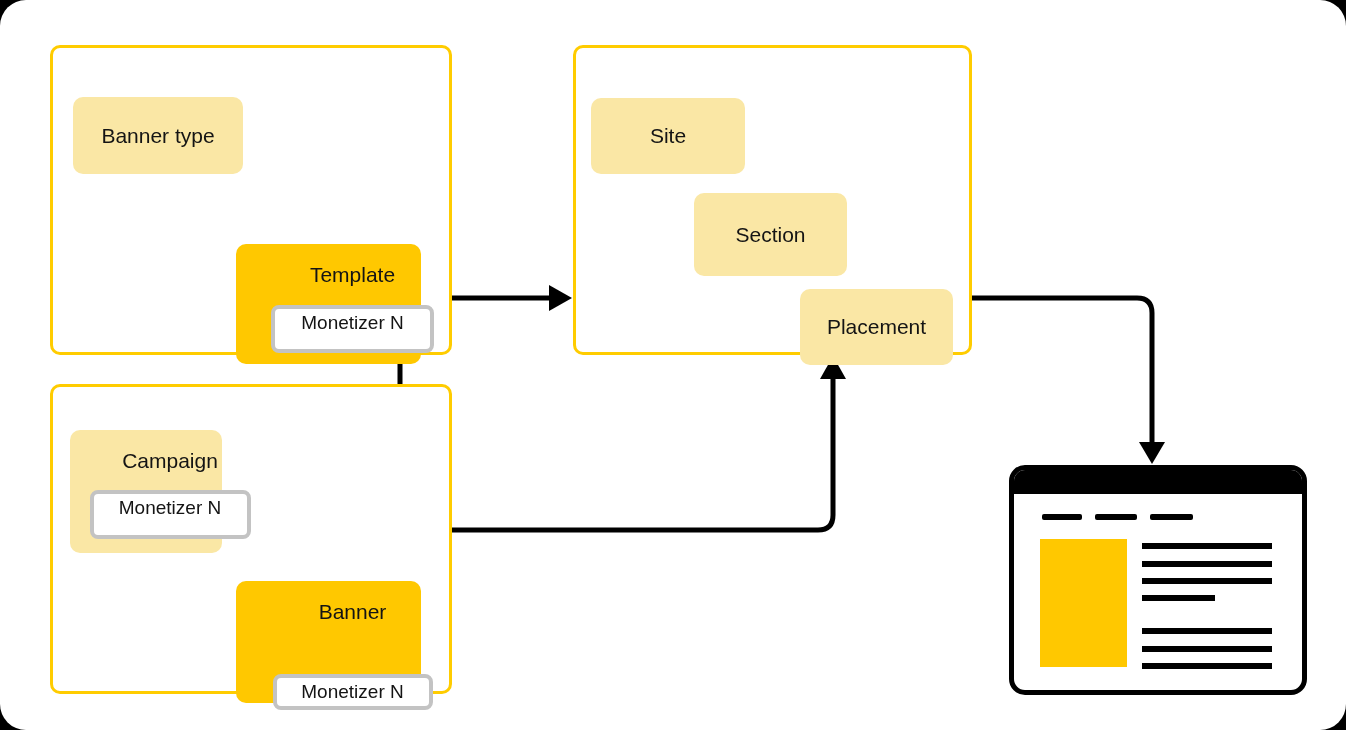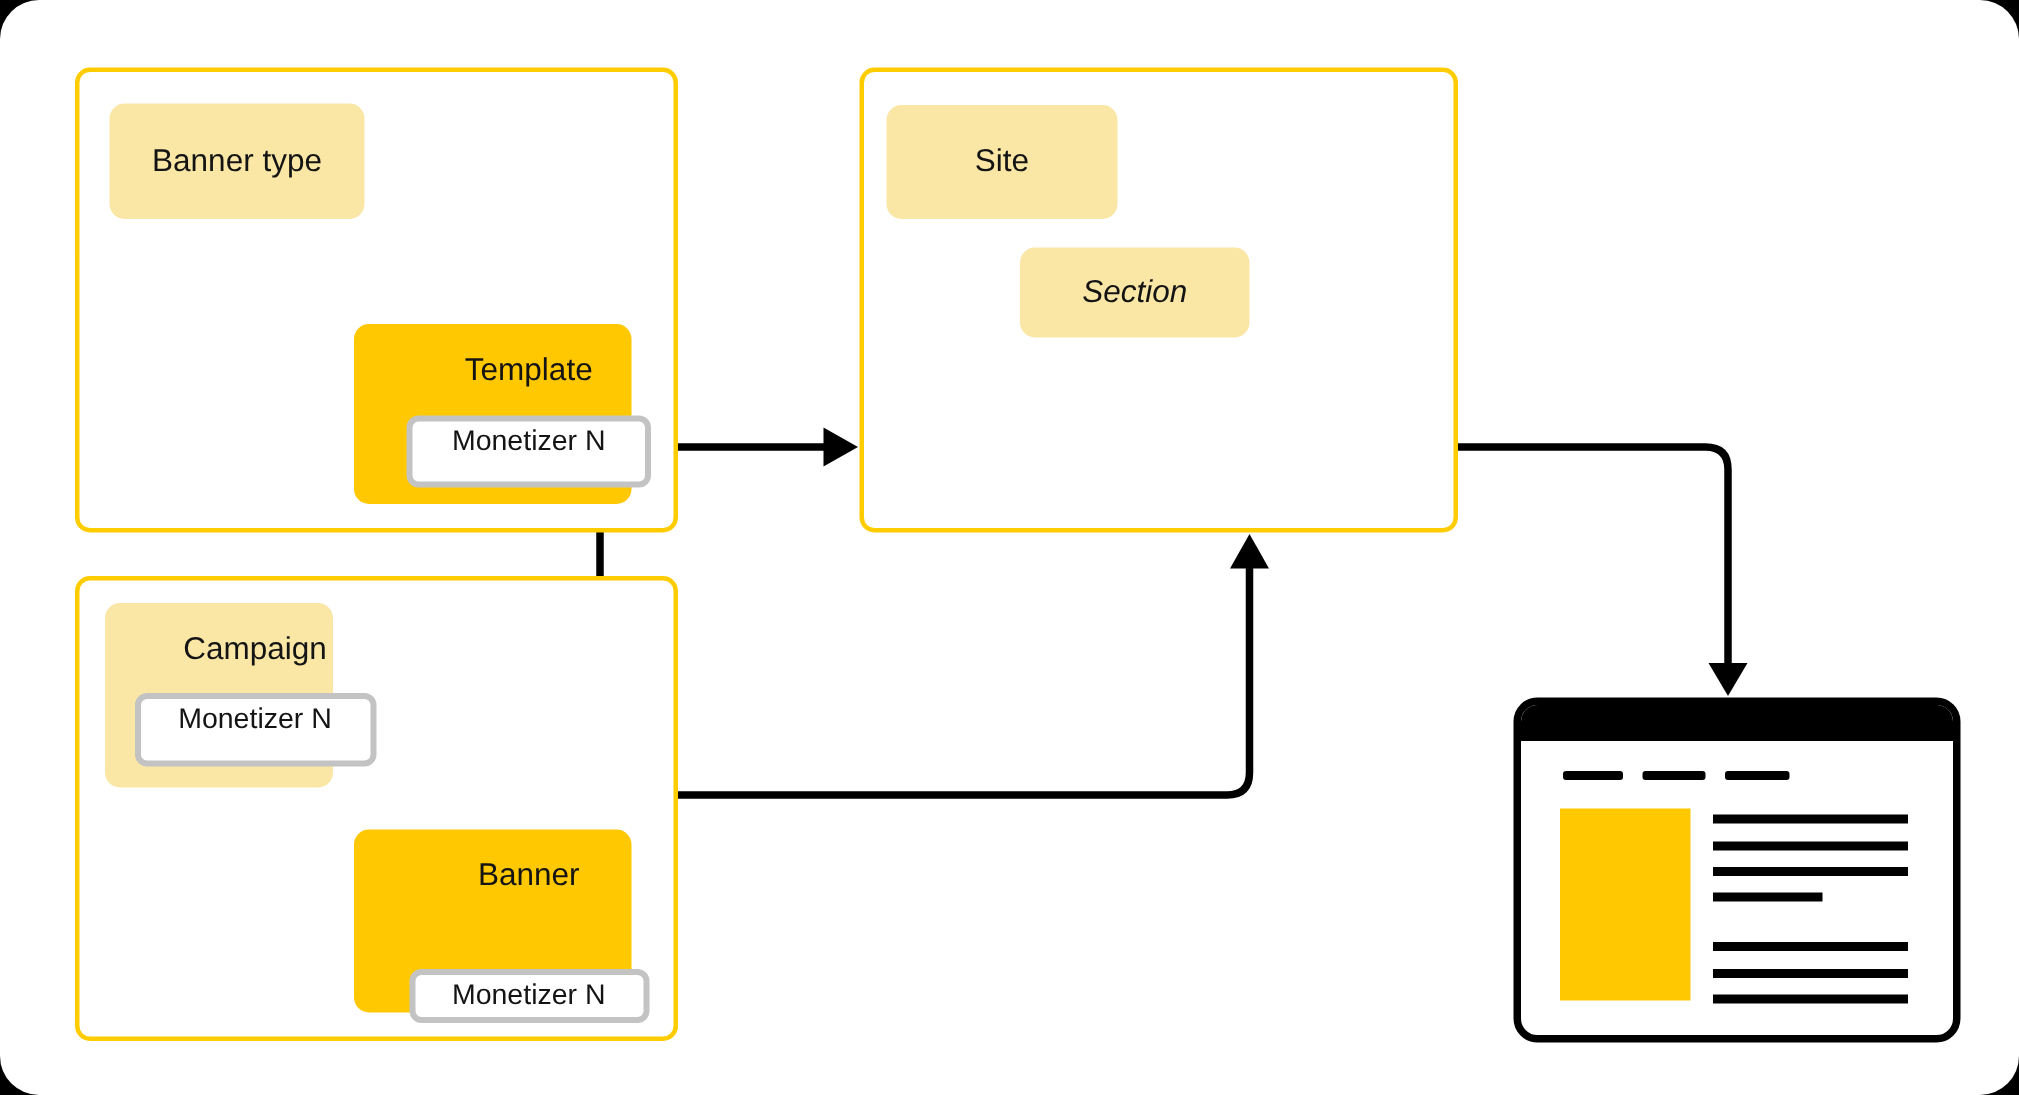--- a/index.html
+++ b/index.html
@@ -38,20 +38,21 @@
   #group-site-placement   { left: 573px; top: 45px;  width: 399px; height: 310px; }
 
   .node {
     position: absolute;
     border-radius: 10px;
     display: flex;
     flex-direction: column;
     align-items: center;
     font-size: 21px;
     line-height: 28px;
+    margin-top: 28px;
   }
   .node.light { background: #fae7a5; }
   .node.solid { background: #ffc800; }
   .node.center-label { justify-content: center; }
   .node.with-tag { justify-content: flex-start; padding-top: 17px; padding-left: 48px; }
 
   .tag {
     background: #ffffff;
     border: 4px solid #c3c3c3;
     border-radius: 8px;
@@ -63,21 +64,21 @@
 
   
   #node-banner-type { left: 20px;  top: 21px;  width: 170px; height: 77px; }
   #node-template    { left: 183px; top: 168px; width: 185px; height: 120px; }
   #node-template .tag { width: 163px; height: 48px; }
   #node-campaign    { left: 17px;  top: 15px;  width: 152px; height: 123px; }
   #node-campaign .tag { width: 161px; height: 49px; margin-top: 15px; }
   #node-banner      { left: 183px; top: 166px; width: 185px; height: 122px; gap: 32px; }
   #node-banner .tag { width: 160px; height: 46px; }
   #node-site        { left: 15px;  top: 22px;  width: 154px; height: 76px; }
-  #node-section     { left: 104px; top: 117px; width: 153px; height: 60px; font-style: italic; }
+  #node-section     { left: 118px; top: 117px; width: 153px; height: 83px; }
   #node-placement   { left: 224px; top: 213px; width: 153px; height: 76px; }
 
   
   #webpage-icon {
     position: absolute;
     left: 1009px; top: 465px;
     width: 298px; height: 230px;
     background: #ffffff;
     border: 5px solid #000000;
     border-radius: 16px;
@@ -172,20 +173,23 @@
     </div>
   </div>
 
   <div class="group" id="group-site-placement">
     <div class="node light center-label" id="node-site">
       <span>Site</span>
     </div>
     <div class="node light center-label" id="node-section">
       <span>Section</span>
     </div>
+    <div class="node light center-label" id="node-placement">
+      <span>Placement</span>
+    </div>
   </div>
 
   <div id="webpage-icon">
     <div class="wp-titlebar"></div>
     <div class="wp-dash d1"></div>
     <div class="wp-dash d2"></div>
     <div class="wp-dash d3"></div>
     <div class="wp-ad"></div>
     <div class="wp-line l1"></div>
     <div class="wp-line l2"></div>

